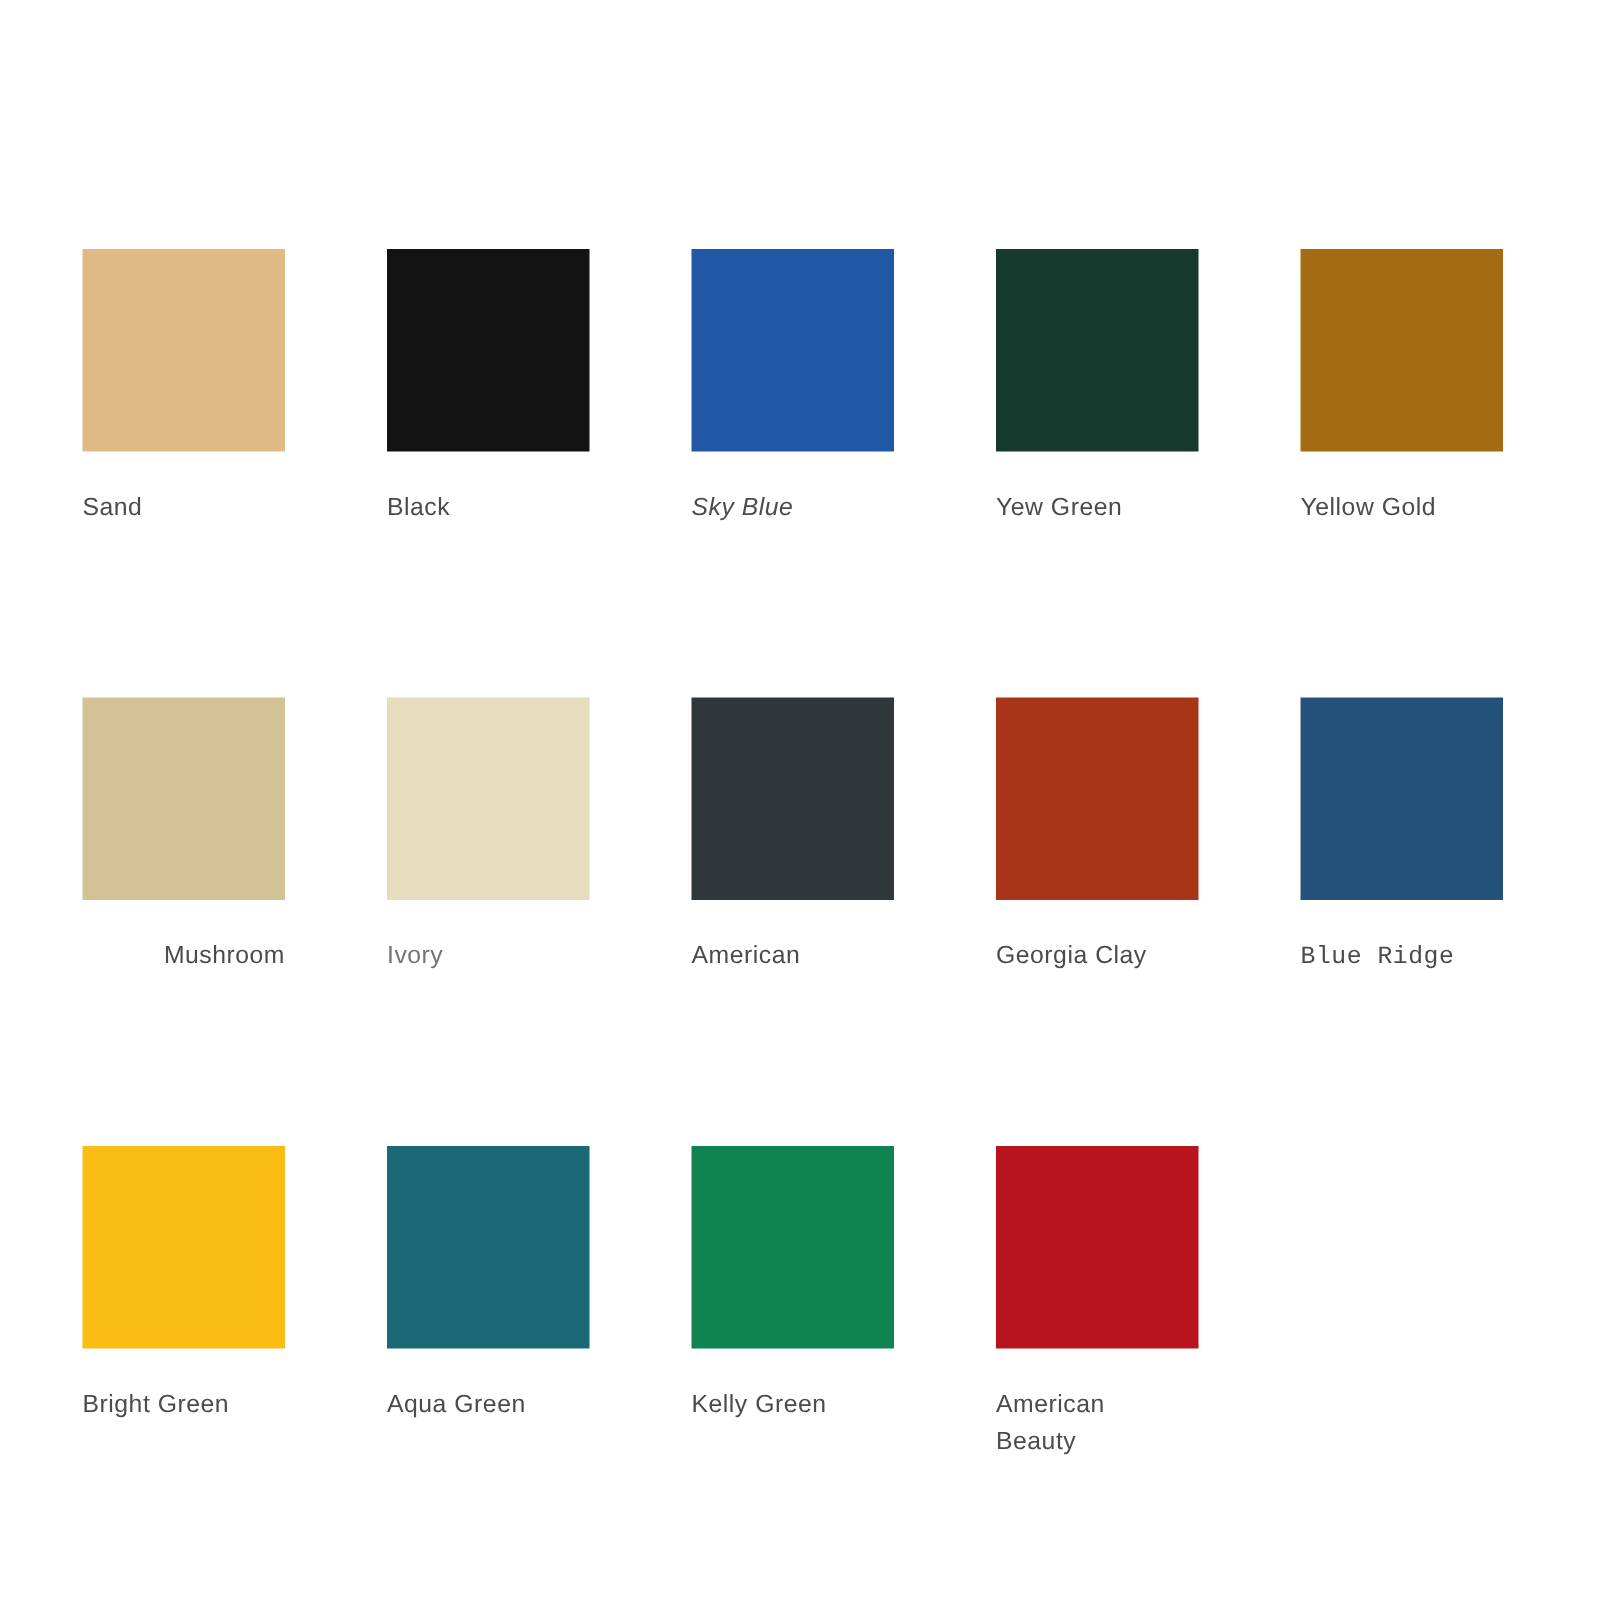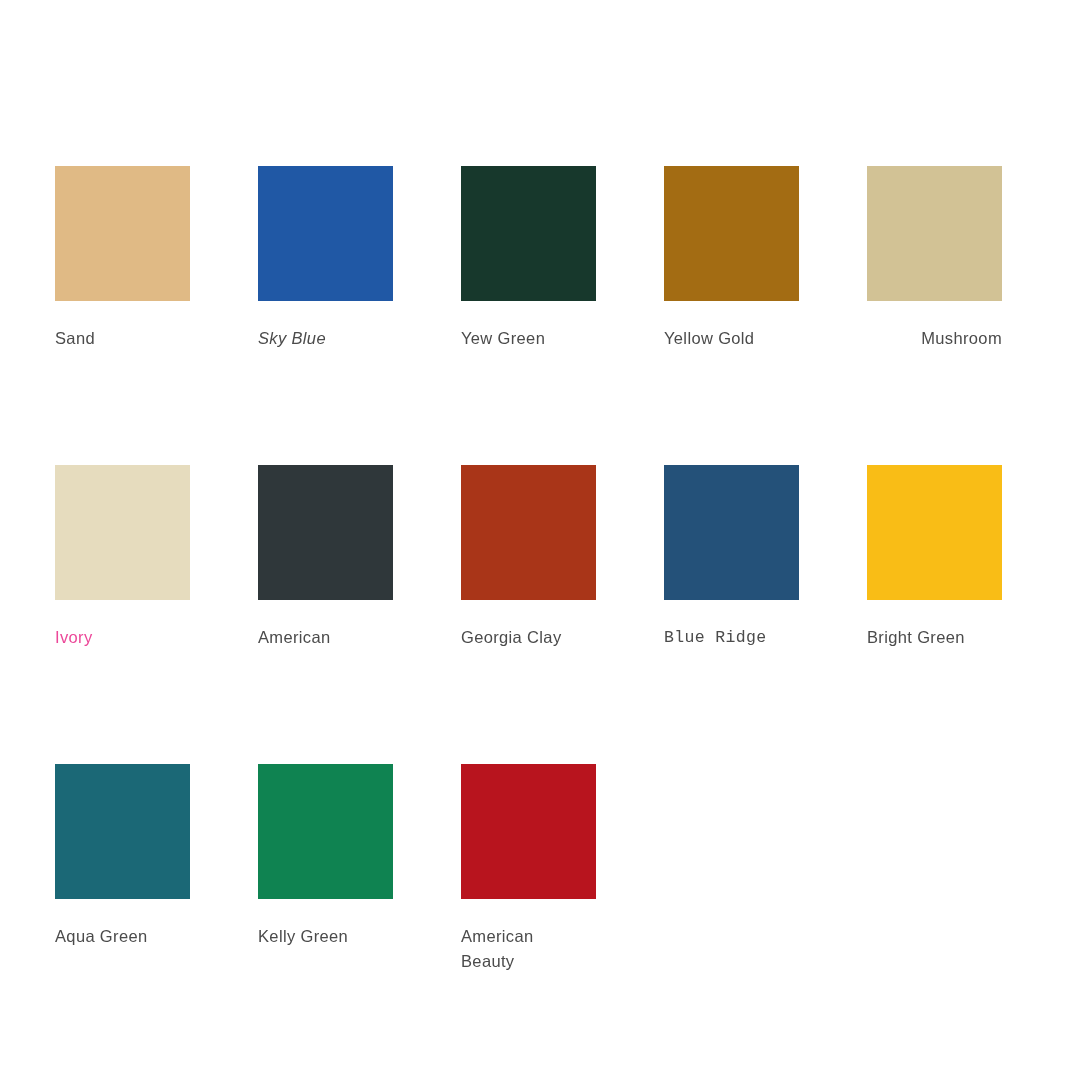--- a/index.html
+++ b/index.html
@@ -60,20 +60,24 @@
 <body>
 
 <div class="swatch-page" style="background: rgb(255, 255, 255);">
   <div class="swatch-grid">
 
     <div class="swatch-cell">
       <span class="swatch-chip" style="background: rgb(224, 186, 133);"></span>
       <span class="swatch-label" style="color: rgb(75, 75, 75);">Sand</span>
     </div>
 
+    <div class="swatch-cell">
+      <span class="swatch-chip" style="background: rgb(19, 19, 19);"></span>
+      <span class="swatch-label" style="color: rgb(75, 75, 75);">Black</span>
+    </div>
 
     <div class="swatch-cell">
       <span class="swatch-chip" style="background: rgb(32, 88, 165);"></span>
       <span class="swatch-label" style="color: rgb(75, 75, 75); font-style: italic;">Sky Blue</span>
     </div>
 
     <div class="swatch-cell">
       <span class="swatch-chip" style="background: rgb(23, 56, 44);"></span>
       <span class="swatch-label" style="color: rgb(75, 75, 75);">Yew Green</span>
     </div>
@@ -83,21 +87,21 @@
       <span class="swatch-label" style="color: rgb(75, 75, 75);">Yellow Gold</span>
     </div>
 
     <div class="swatch-cell">
       <span class="swatch-chip" style="background: rgb(210, 194, 149);"></span>
       <span class="swatch-label" style="color: rgb(75, 75, 75); text-align: right;">Mushroom</span>
     </div>
 
     <div class="swatch-cell">
       <span class="swatch-chip" style="background: rgb(230, 220, 190);"></span>
-      <span class="swatch-label" style="color: #ec4899;">Ivory</span>
+      <span class="swatch-label" style="color: #737373;">Ivory</span>
     </div>
 
 
     <div class="swatch-cell">
       <span class="swatch-chip" style="background: rgb(47, 55, 58);"></span>
       <span class="swatch-label" style="color: rgb(75, 75, 75);">American</span>
     </div>
 
     <div class="swatch-cell">
       <span class="swatch-chip" style="background: rgb(169, 53, 24);"></span>

